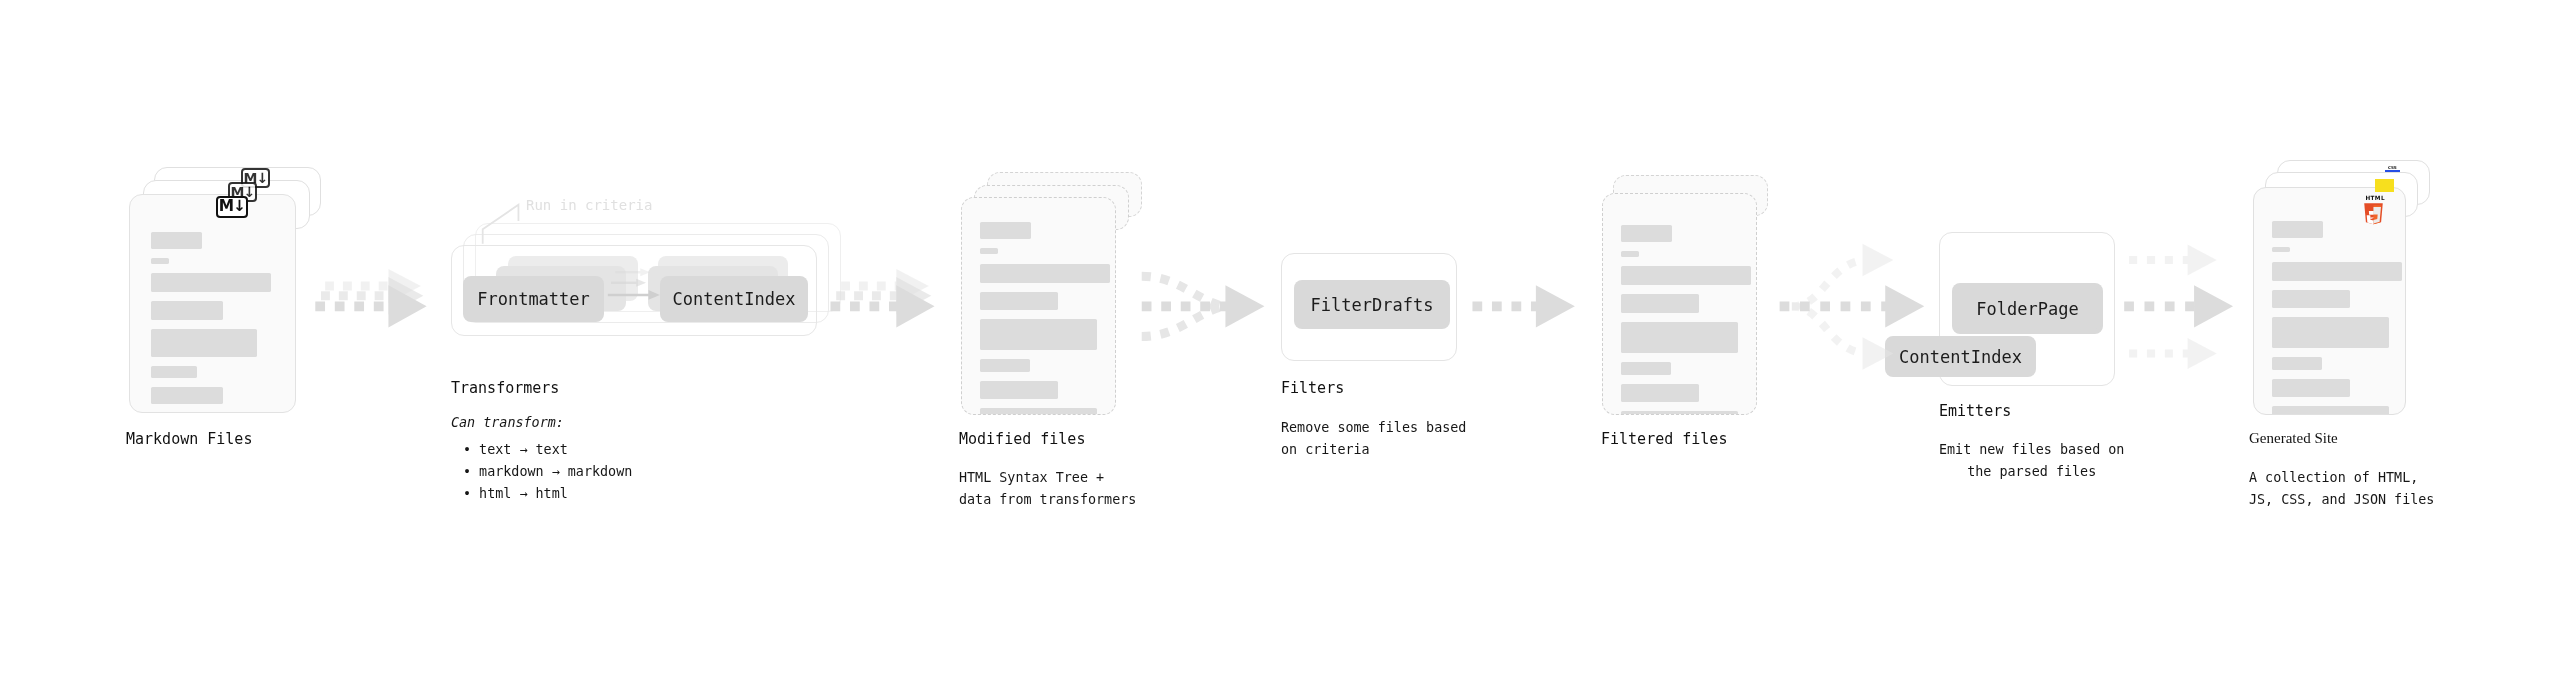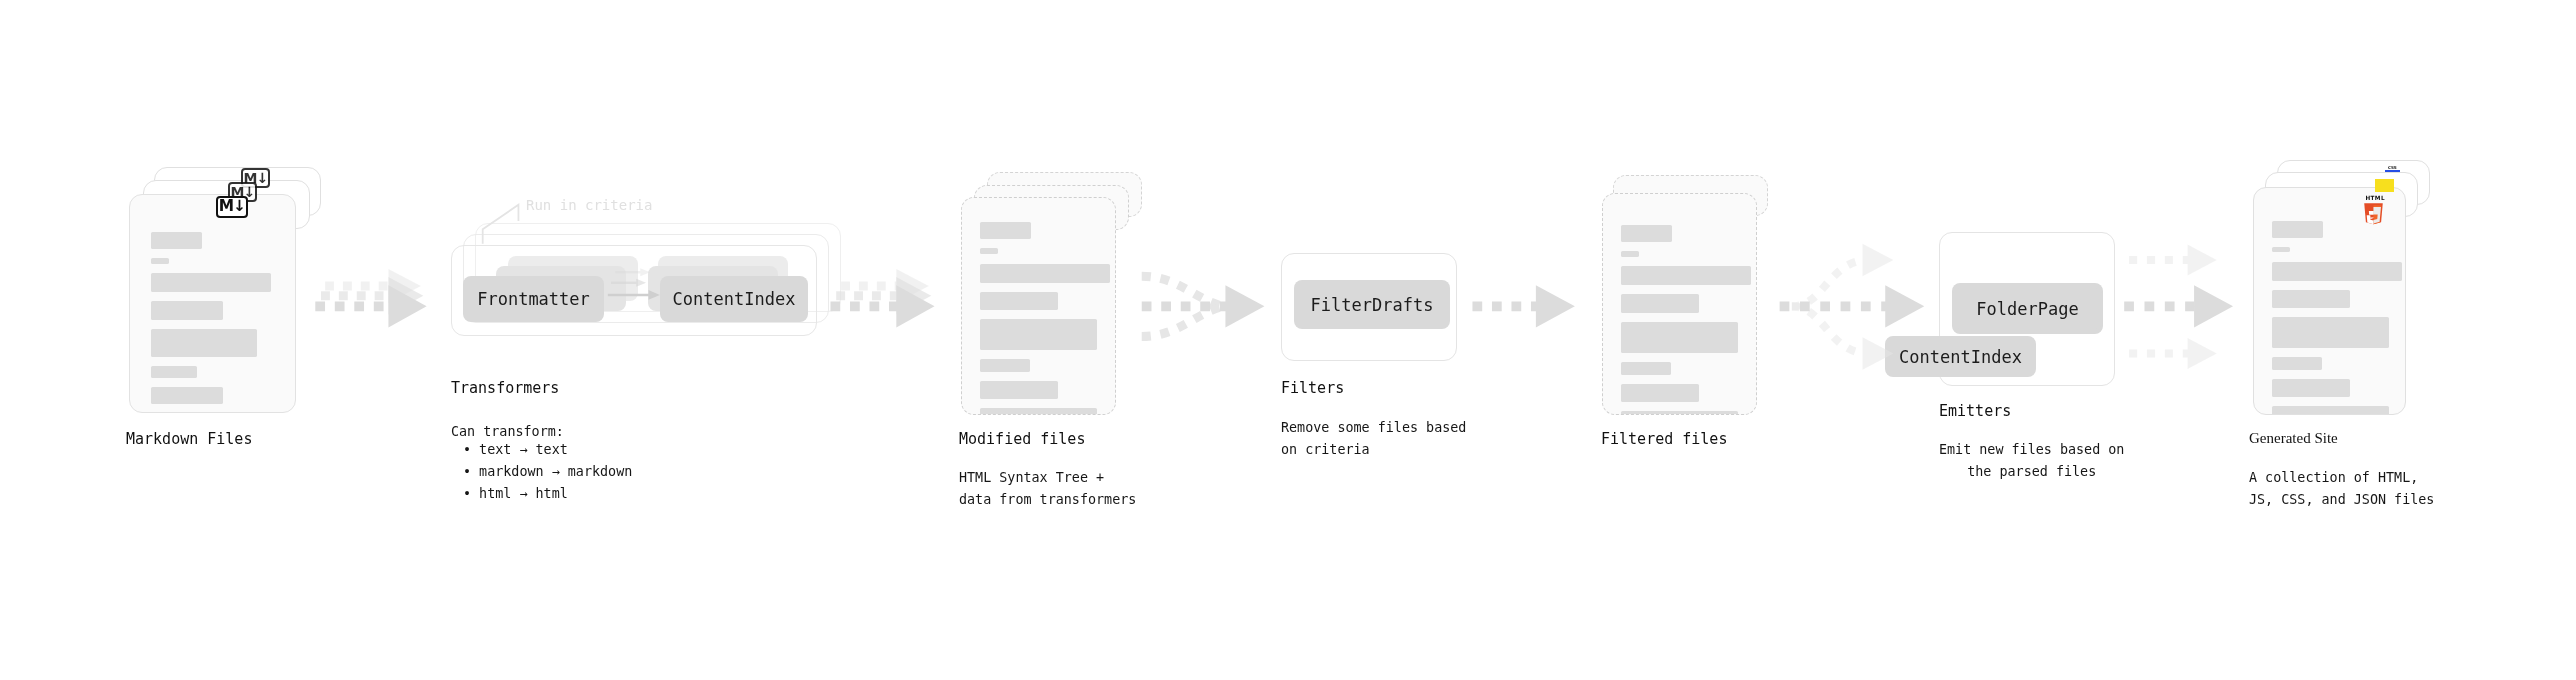--- a/index.html
+++ b/index.html
@@ -223,21 +223,21 @@
 
     <div class="chip g1" style="left:658px; top:256px; width:130px; height:45px;"></div>
     <div class="chip g2" style="left:648px; top:266px; width:130px; height:45px;"></div>
     <div class="chip" style="left:660px; top:276px; width:148px; height:46px;">
       <span>ContentIndex</span>
     </div>
 
     <div class="note" style="left:526px; top:197px;">Run in criteria</div>
   </div>
   <div class="title" style="left:451px; top:379px;">Transformers</div>
-  <div class="desc" style="left:451px; top:421px;">Can transform:</div>
+  <div class="desc" style="left:451px; top:412px;font-style:italic;">Can transform:</div>
   <div class="desc" style="left:463px; top:439px;">• text → text</div>
   <div class="desc" style="left:463px; top:461px;text-align:center;">• markdown → markdown</div>
   <div class="desc" style="left:463px; top:483px;">• html → html</div>
 
   <div class="doc-stack">
     <div class="doc-card dashed" style="left:987px; top:172px; width:155px; height:45px; border-color:#d4d4d4;"></div>
     <div class="doc-card dashed" style="left:974px; top:185px; width:155px; height:45px; border-color:#d0d0d0;"></div>
     <div class="doc-main dashed" style="left:961px; top:197px; width:155px; height:218px;">
       <div class="bars" style="left:18px;top:24.4px;">
         <div class="bar" style="width:51px;height:17px;"></div>

